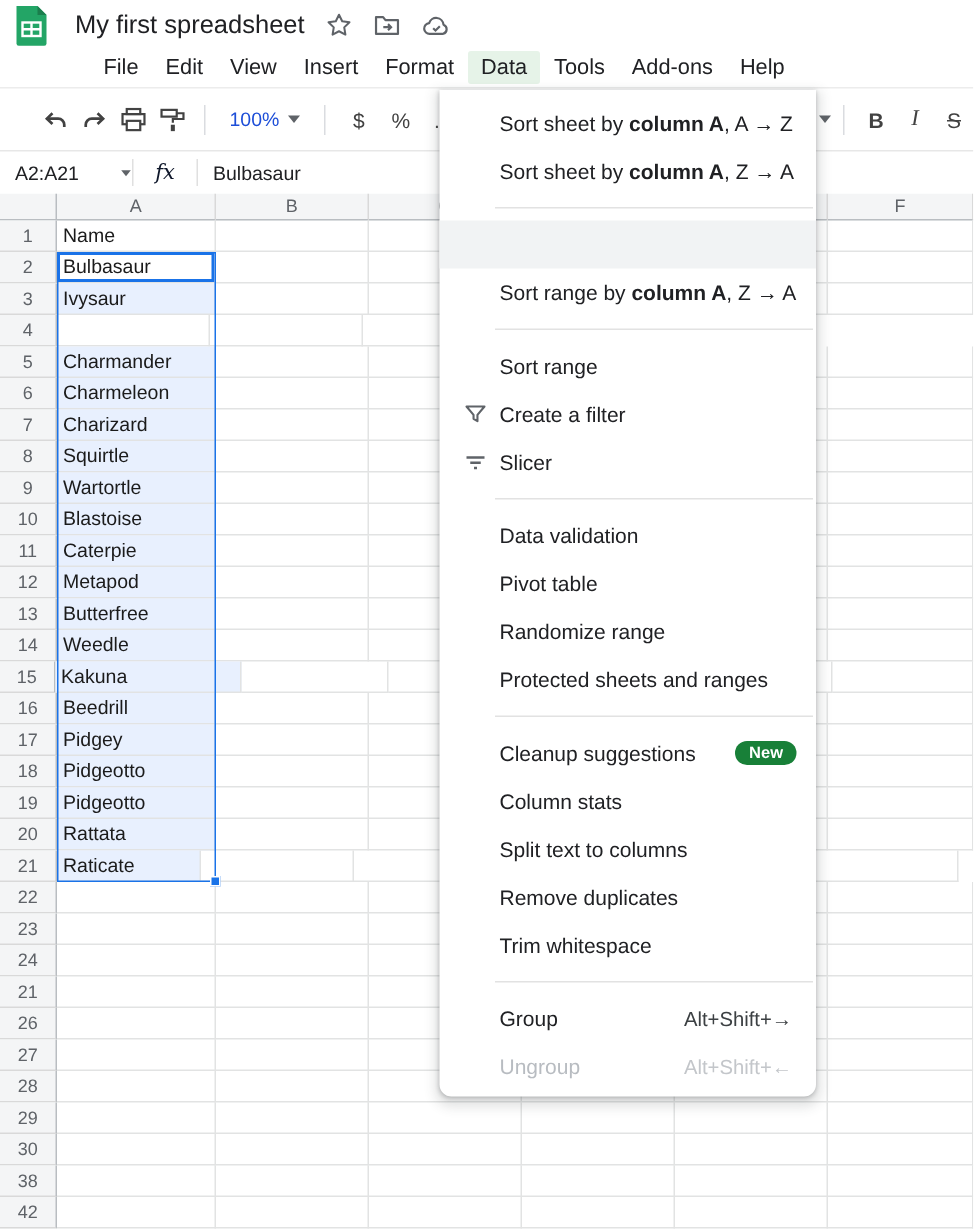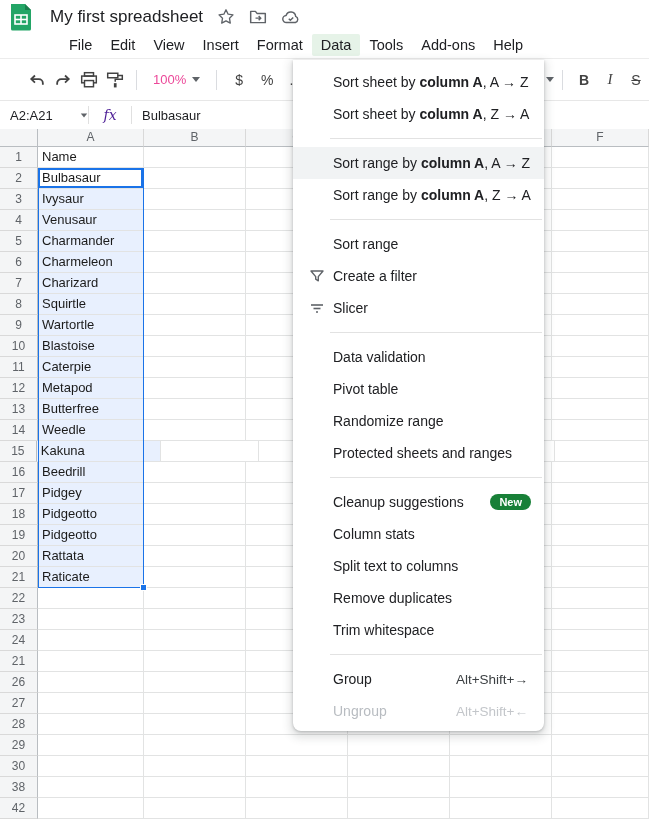--- a/index.html
+++ b/index.html
@@ -15,31 +15,31 @@
   .top-ico{ margin-left:14px; display:flex; align-items:center; }
   
   .menubar{ position:absolute; top:31px; left:0; right:0; height:27px; display:flex; align-items:center; padding-left:60px; font-size:14.5px; color:#202124; }
   .mb-item{ padding:3px 9px; border-radius:2px; cursor:default; }
   .mb-item.active{ background:#e6f3e8; }
   
   .toolbar{ position:absolute; top:58px; left:0; right:0; height:42px; border-top:1px solid #ececec; display:flex; align-items:center; color:#424242; }
   .tb-ico{ width:26px; height:26px; display:flex; align-items:center; justify-content:center; border-radius:2px; }
   .tb-ico:first-child{ margin-left:24px; }
   .tb-sep{ width:1px; height:20px; background:#dadce0; margin:0 8px; }
-  .tb-zoom{ display:flex; align-items:center; gap:6px; font-size:13px; padding:0 8px; color:#ec4899; }
+  .tb-zoom{ display:flex; align-items:center; gap:6px; font-size:13px; padding:0 8px; color:#1d4ed8; }
   .tb-txt{ width:28px; text-align:center; font-size:14px; color:#424242; }
   .tb-right{ position:absolute; left:546px; top:0; height:100%; display:flex; align-items:center; }
   .tb-right .b{ font-weight:700; font-size:14px; width:26px; text-align:center; }
   .tb-right .i{ font-style:italic; font-family:"Liberation Serif", serif; font-size:15px; width:26px; text-align:center; }
   .tb-right .s{ text-decoration:line-through; font-size:14px; width:26px; text-align:center; }
   .caret{ width:0; height:0; border-left:4px solid transparent; border-right:4px solid transparent; border-top:5px solid #5f6368; display:inline-block; }
   
   .fbar{ position:absolute; top:100px; left:0; right:0; height:29px; border-top:1px solid #e7e7e7; display:flex; align-items:center; font-size:13px; }
   .namebox{ width:88px; padding-left:10px; display:flex; align-items:center; justify-content:space-between; color:#202124; }
-  .fx{ width:42px; text-align:center; font-family:"DejaVu Serif", serif; font-style:italic; color:#4c1d95; font-size:14px; }
+  .fx{ width:42px; text-align:center; font-family:"DejaVu Serif", serif; font-style:italic; color:#0f172a; font-size:14px; }
   .fsep{ width:1px; height:18px; background:#e0e0e0; }
   .fvalue{ margin-left:10px; color:#202124; }
   
   .grid{ position:absolute; top:129px; left:0; width:649px; bottom:0; overflow:hidden; }
   .colhead{ display:flex; height:18px; }
   .corner{ width:38px; background:#f4f5f6; border-right:1px solid #b9bdc1; border-bottom:1px solid #b9bdc1; }
   .col-h{ background:#f4f5f6; border-right:1px solid #d9d9d9; border-bottom:1px solid #b9bdc1; font-size:12px; color:#5f6368; text-align:center; line-height:17px; }
   .g-row{ display:flex; height:21px; }
   .rh{ width:38px; background:#f4f5f6; border-right:1px solid #b9bdc1; border-bottom:1px solid #d9d9d9; font-size:12px; color:#5f6368; text-align:center; line-height:20px; }
   .cell{ border-right:1px solid #e2e3e3; border-bottom:1px solid #e2e3e3; font-size:13px; color:#1b1b1b; padding-left:4px; line-height:20px; white-space:nowrap; overflow:hidden; }
@@ -196,21 +196,20 @@
           <div class="rh">3</div>
           <div class="cell sel" style="width: 106px;">Ivysaur</div>
           <div class="cell" style="width: 102px;"></div>
           <div class="cell" style="width: 102px;"></div>
           <div class="cell" style="width: 102px;"></div>
           <div class="cell" style="width: 102px;"></div>
           <div class="cell" style="width: 97px;"></div>
         </div>
         <div class="g-row">
           <div class="rh">4</div>
-          <div class="cell sel" style="width: 106px;">Venusaur</div>
           <div class="cell" style="width: 102px;"></div>
           <div class="cell" style="width: 102px;"></div>
           <div class="cell" style="width: 102px;"></div>
           <div class="cell" style="width: 102px;"></div>
           <div class="cell" style="width: 97px;"></div>
         </div>
         <div class="g-row">
           <div class="rh">5</div>
           <div class="cell sel" style="width: 106px;">Charmander</div>
           <div class="cell" style="width: 102px;"></div>
@@ -349,21 +348,21 @@
           <div class="rh">20</div>
           <div class="cell sel" style="width: 106px;">Rattata</div>
           <div class="cell" style="width: 102px;"></div>
           <div class="cell" style="width: 102px;"></div>
           <div class="cell" style="width: 102px;"></div>
           <div class="cell" style="width: 102px;"></div>
           <div class="cell" style="width: 97px;"></div>
         </div>
         <div class="g-row">
           <div class="rh">21</div>
-          <div class="cell sel" style="width: 106px;">Raticate</div>
+          <div class="cell sel" style="width: 96px;">Raticate</div>
           <div class="cell" style="width: 102px;"></div>
           <div class="cell" style="width: 102px;"></div>
           <div class="cell" style="width: 102px;"></div>
           <div class="cell" style="width: 102px;"></div>
           <div class="cell" style="width: 97px;"></div>
         </div>
         <div class="g-row">
           <div class="rh">22</div>
           <div class="cell" style="width: 106px;"></div>
           <div class="cell" style="width: 102px;"></div>
@@ -472,21 +471,20 @@
         <span class="mi-icon"></span>
         <span class="mi-label">Sort sheet by <b>column A</b>, A → Z</span>
       </div>
       <div class="menu-item">
         <span class="mi-icon"></span>
         <span class="mi-label">Sort sheet by <b>column A</b>, Z → A</span>
       </div>
       <div class="menu-div"></div>
       <div class="menu-item hl">
         <span class="mi-icon"></span>
-        <span class="mi-label">Sort range by <b>column A</b>, A → Z</span>
       </div>
       <div class="menu-item">
         <span class="mi-icon"></span>
         <span class="mi-label">Sort range by <b>column A</b>, Z → A</span>
       </div>
       <div class="menu-div"></div>
       <div class="menu-item">
         <span class="mi-icon"></span>
         <span class="mi-label">Sort range</span>
       </div>

